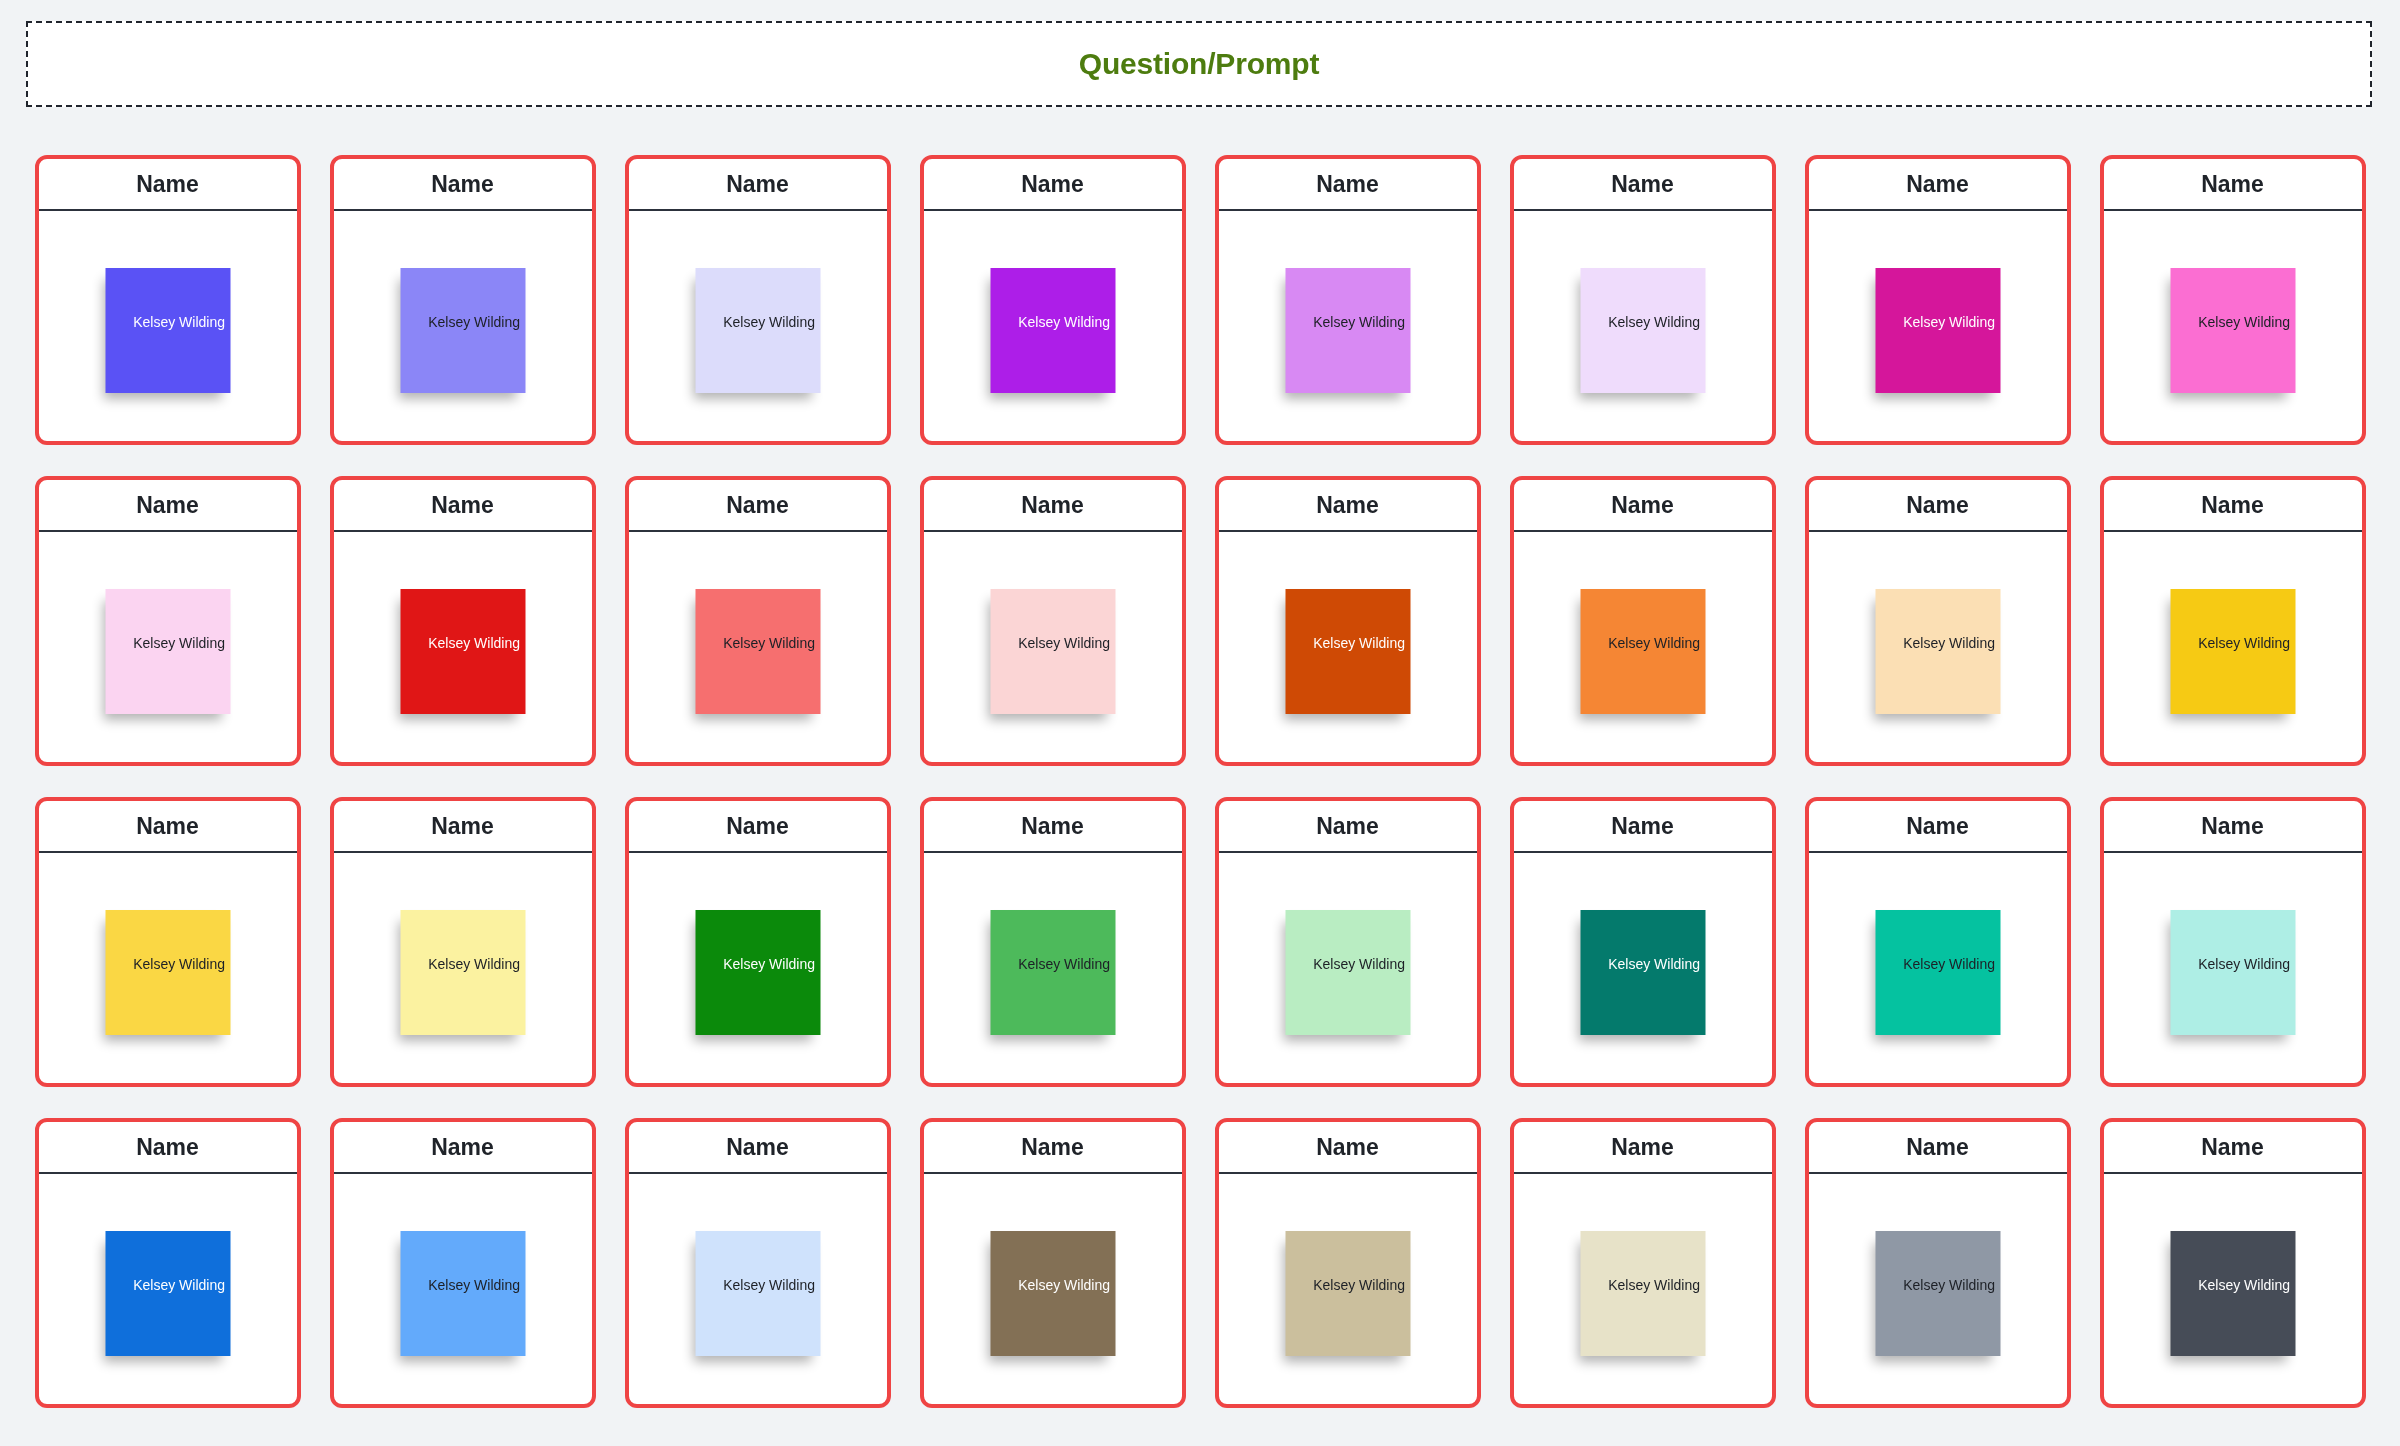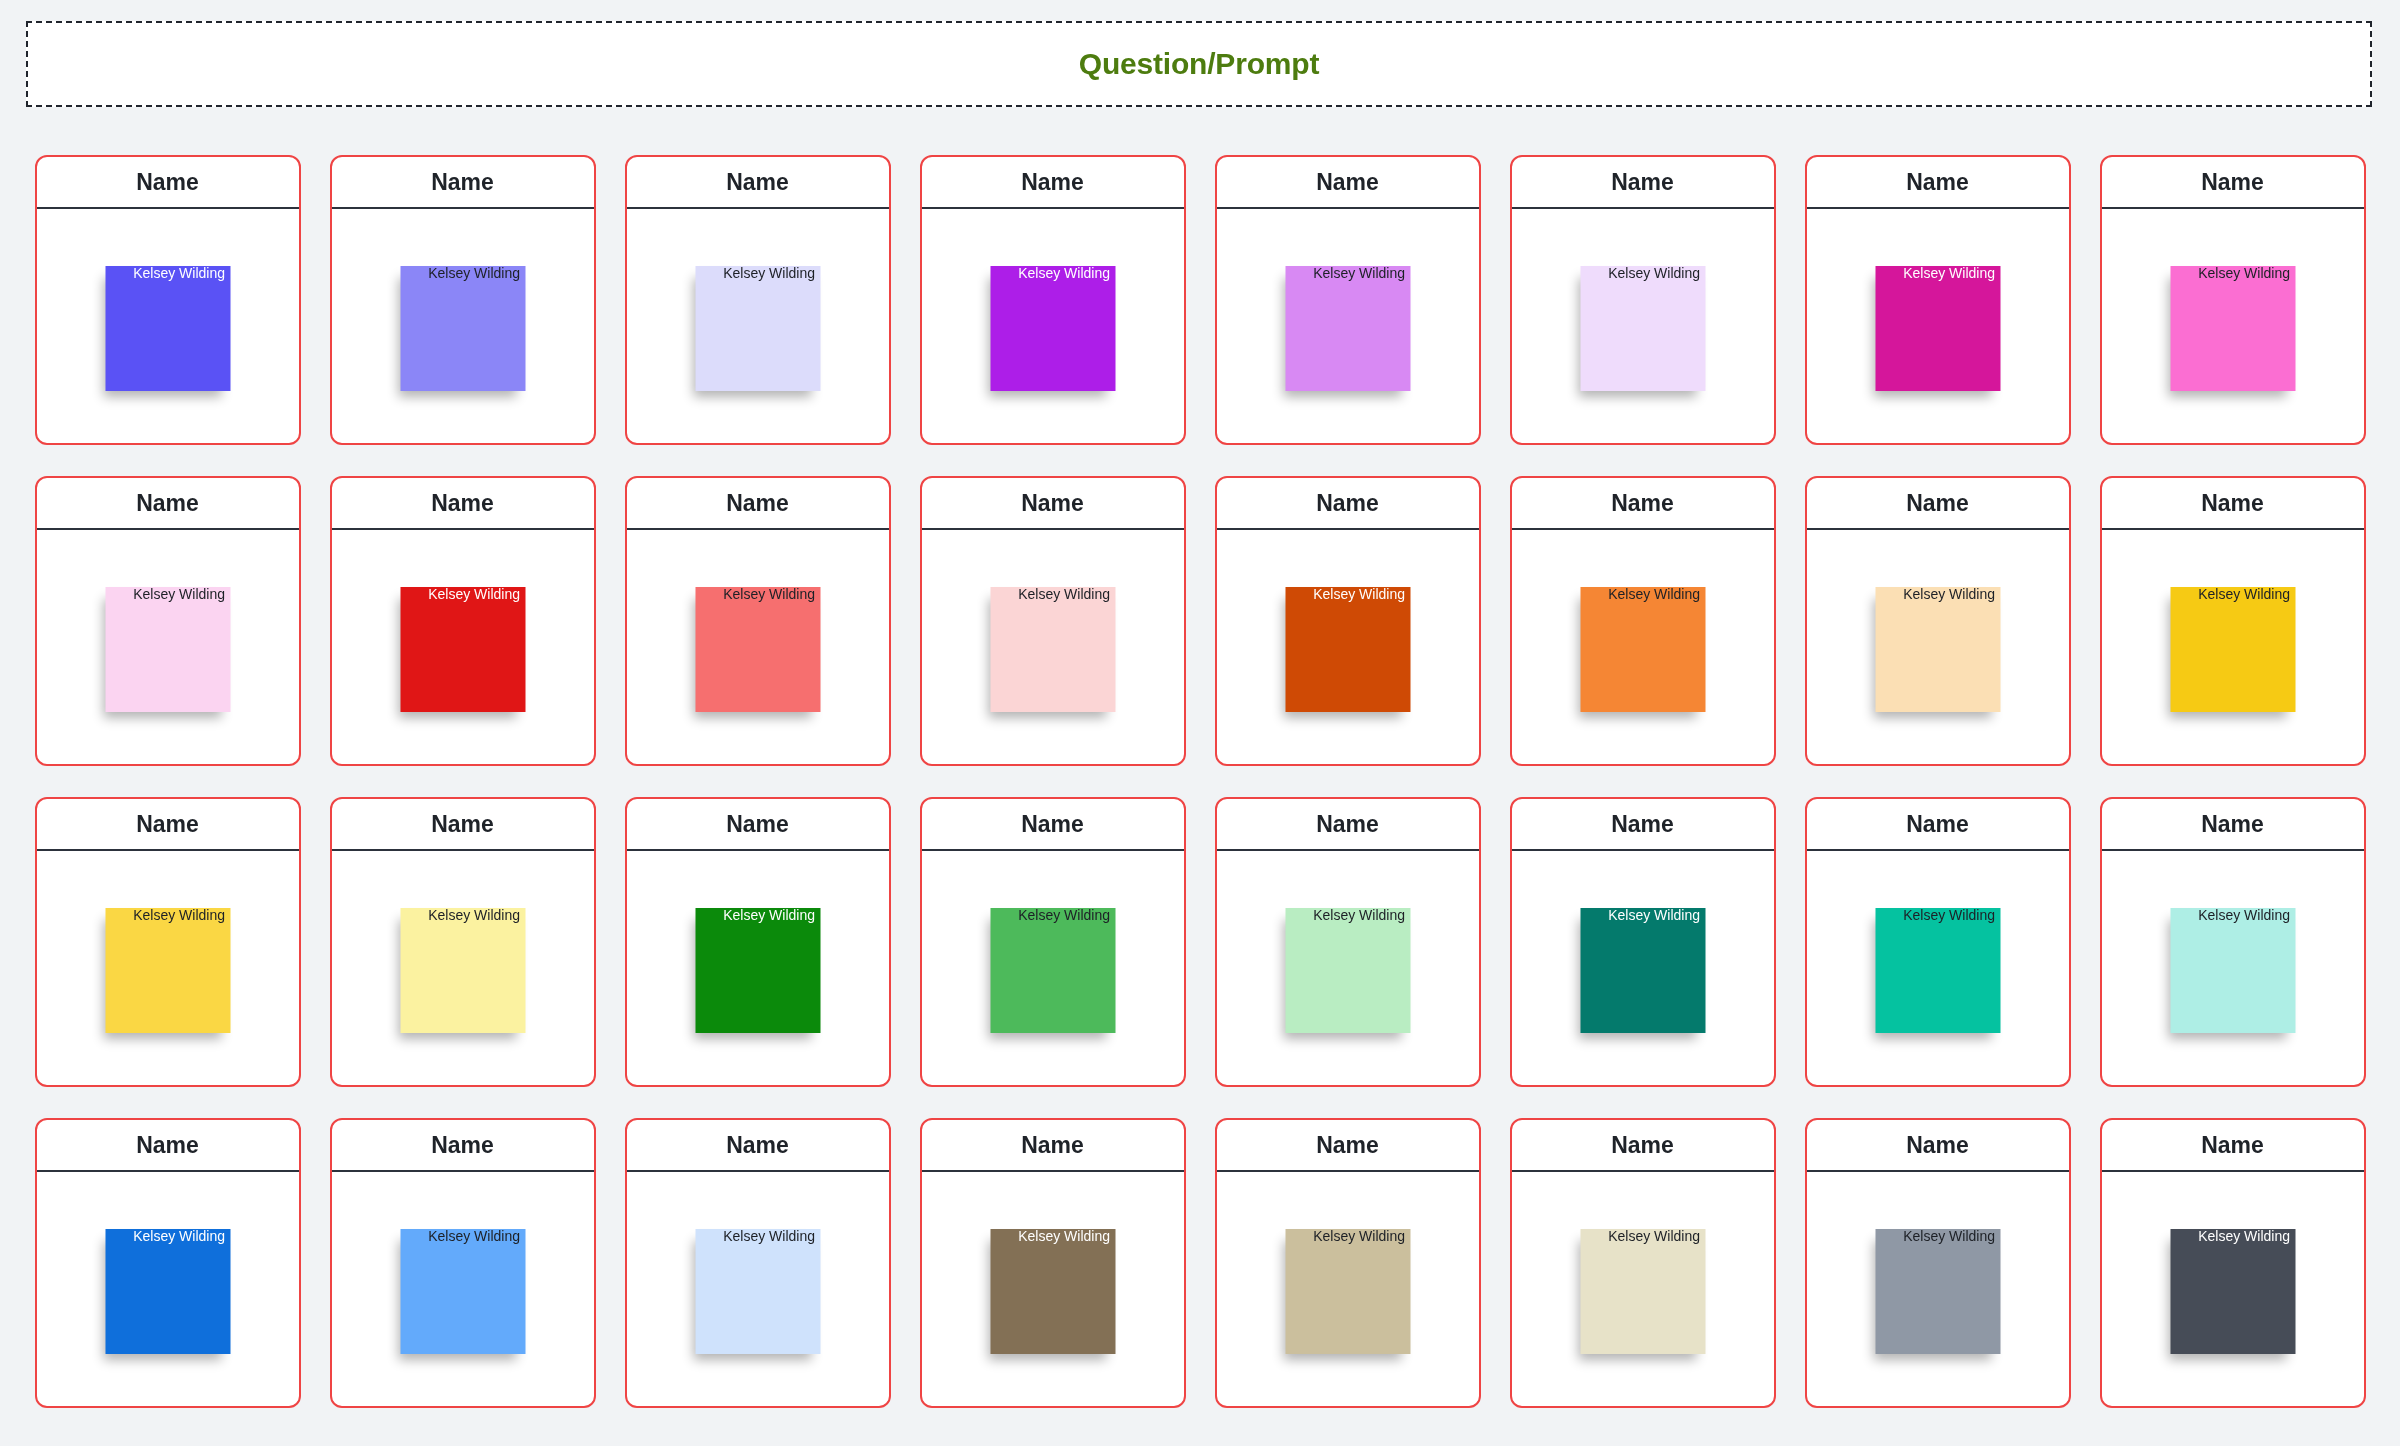--- a/index.html
+++ b/index.html
@@ -47,21 +47,21 @@
     grid-template-columns: repeat(8, 266px);
     justify-content: center;
     column-gap: 29px;
     row-gap: 31px;
   }
 
   .card {
     width: 266px;
     height: 290px;
     background: #ffffff;
-    border: 2px solid #ef4444;
+    border: 4px solid #ef4444;
     border-radius: 12px;
     box-sizing: border-box;
     display: flex;
     flex-direction: column;
     overflow: hidden;
   }
 
   .card-header {
     height: 50px;
     flex: 0 0 50px;
@@ -84,21 +84,21 @@
 
   .swatch {
     position: absolute;
     left: 50%;
     transform: translateX(-50%);
     top: 57px;
     width: 125px;
     height: 125px;
     box-shadow: -6px 9px 11px -3px rgba(0, 0, 0, 0.30);
     display: flex;
-    align-items: flex-start;
+    align-items: center;
     justify-content: flex-end;
     box-sizing: border-box;
     padding: 0 5px 18px 0;
   }
   .swatch-label {
     font-size: 14px;
     line-height: 1;
     white-space: nowrap;
   }
   .swatch-label.light { color: #ffffff; }

